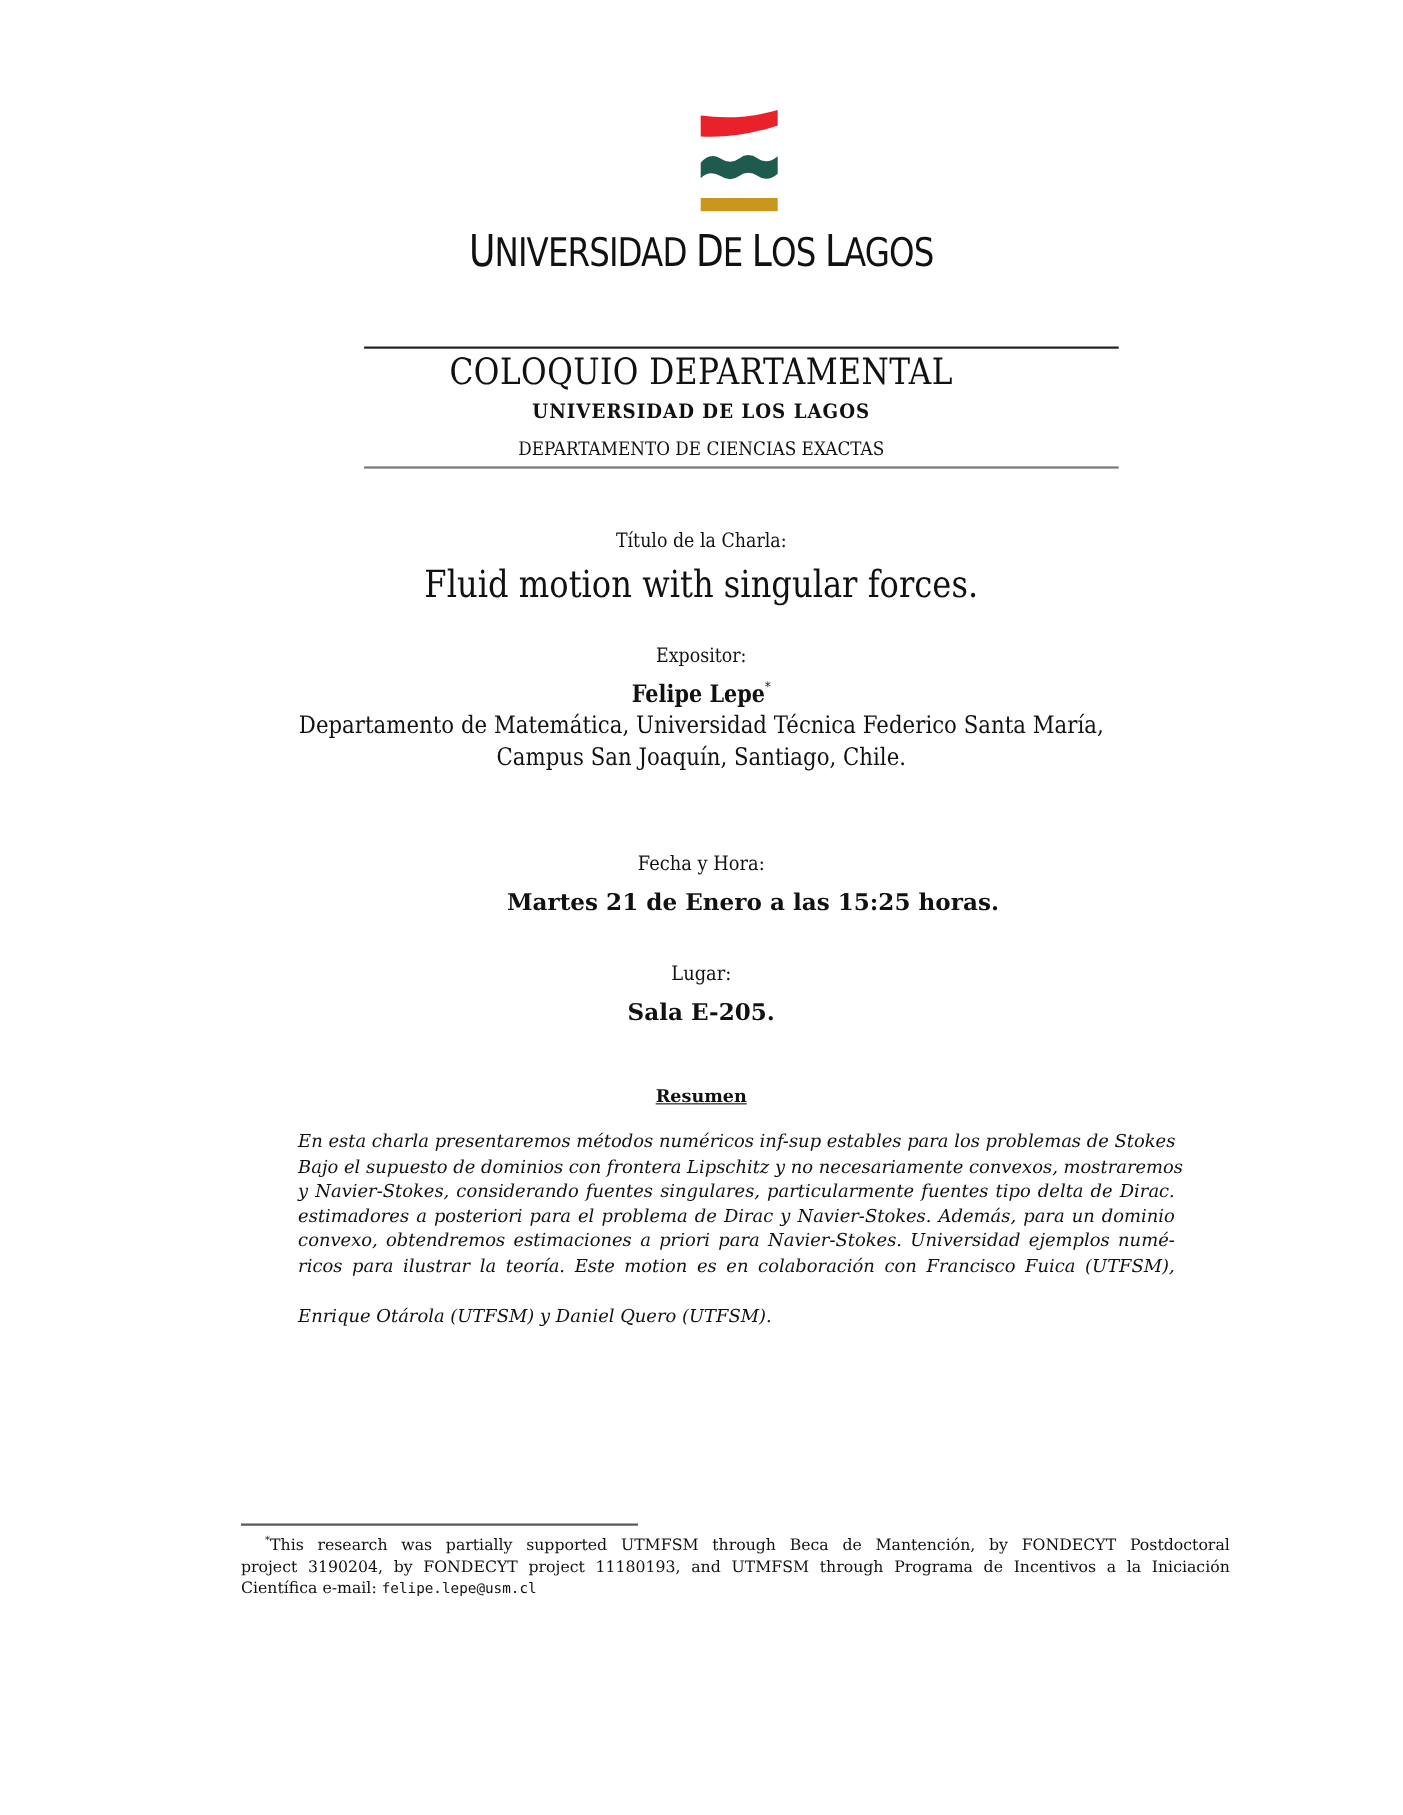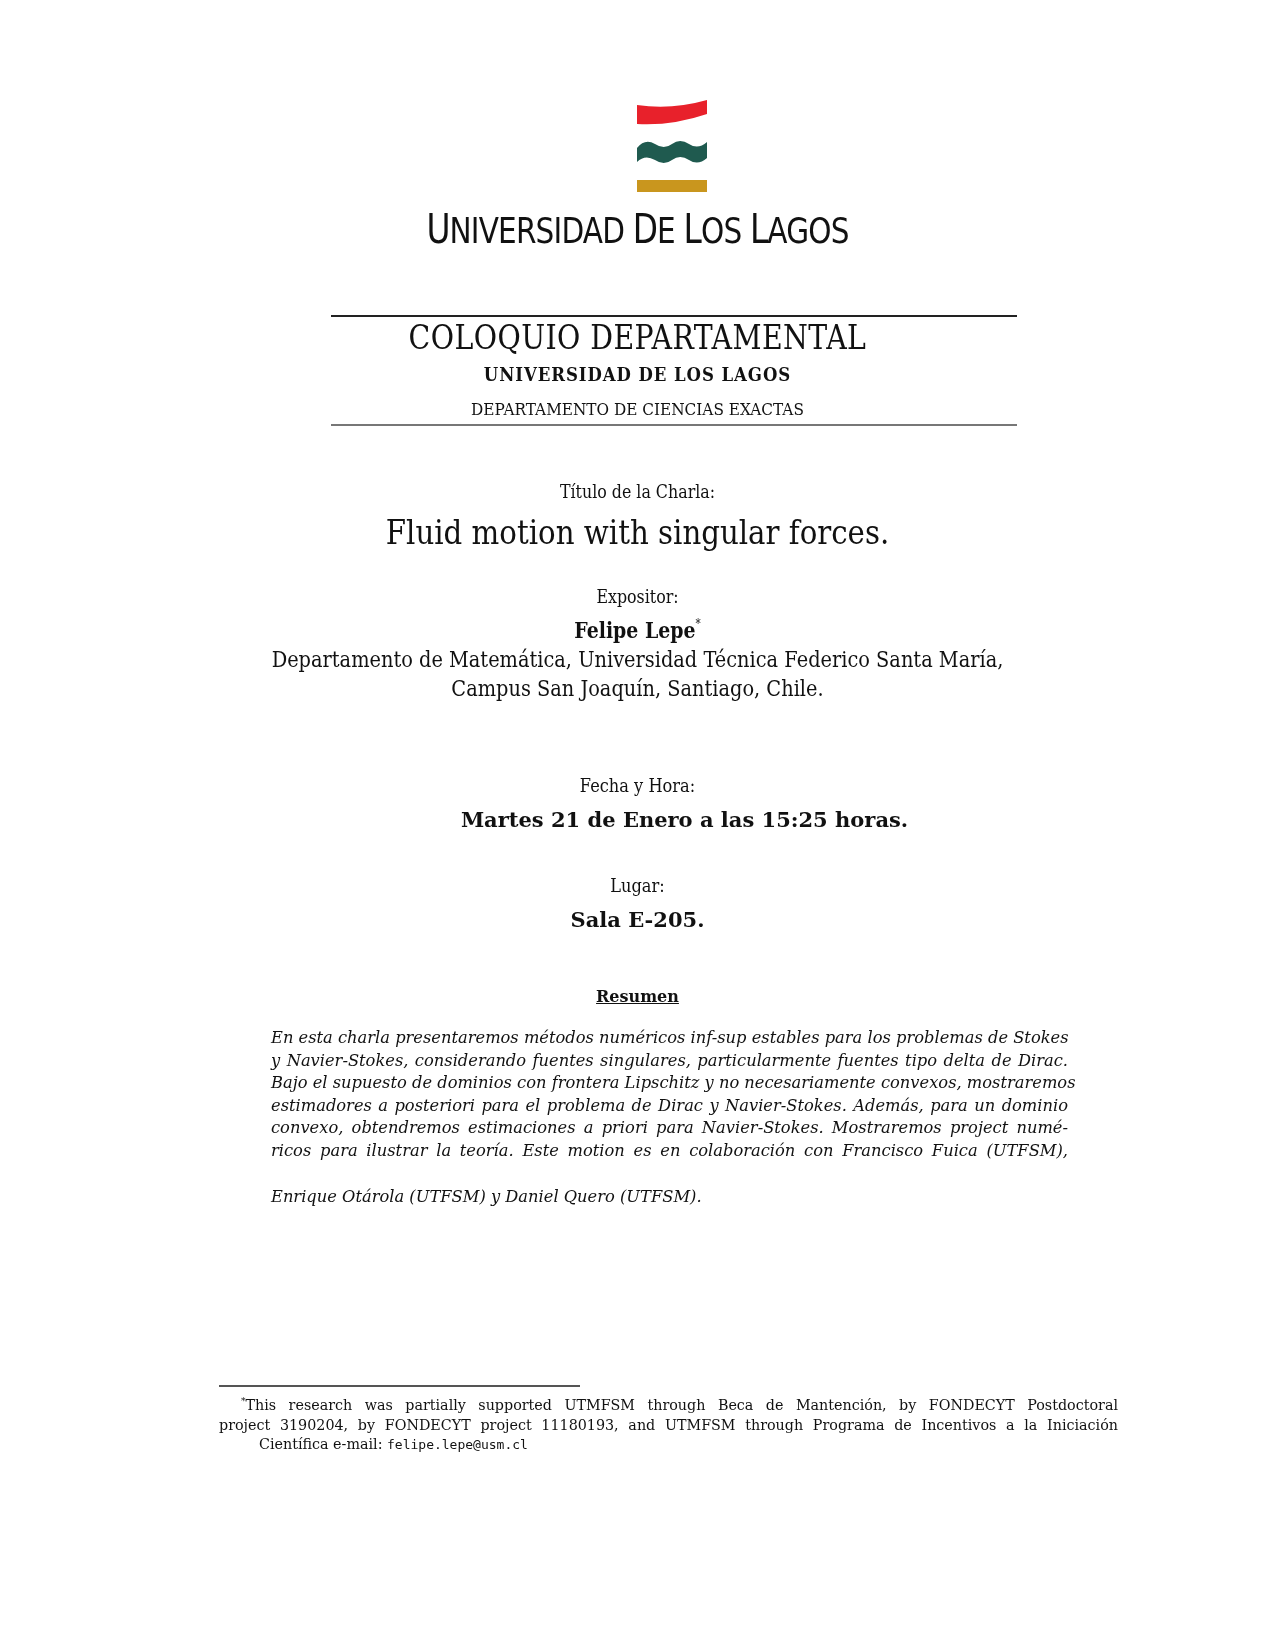--- a/index.html
+++ b/index.html
@@ -48,21 +48,21 @@
   }
   #abstract-body .ln { display: block; text-align-last: justify; white-space: nowrap; font-style: italic; }
   #abstract-body .ln.last { text-align-last: left; margin-top: 24px; }
 
   #footnote-rule { left: 219px; top: 1385px; width: 361px; height: 1.5px; background: #555; }
   #footnote {
     left: 219px; top: 1392px; width: 899px; font-size: 14.3px; line-height: 19.5px;
   }
   #footnote .ln { display: block; white-space: nowrap; text-align-last: justify; }
   #footnote .ln.first { padding-left: 22px; }
-  #footnote .ln.last { text-align-last: left; margin-left: 40px; }
+  #footnote .ln.last { text-align-last: left; }
   #footnote sup { font-size: 9px; vertical-align: 6px; }
   .mono { font-family: "DejaVu Sans Mono", "Liberation Mono", monospace; font-size: 13px; }
 </style>
 </head>
 <body>
 
 <svg id="logo-mark" class="abs" viewBox="0 0 80 96">
   <path d="M5 5 Q40 10 75 0 L75 14 Q40 26 5 24 Z" fill="#e8212b"></path>
   <path d="M5 48 Q13 38 23 44 Q32 50 40 44 Q48 38 57 44 Q66 50 75 42 L75 58 Q66 66 57 60 Q48 54 40 60 Q32 66 23 60 Q13 54 5 62 Z" fill="#1f5a4f"></path>
   <rect x="5" y="80" width="70" height="12" fill="#c9961e"></rect>
@@ -87,24 +87,24 @@
 <div id="affil-2" class="abs center">Campus San Joaquín, Santiago, Chile.</div>
 
 <div id="date-label" class="abs center label">Fecha y Hora:</div>
 <div id="date-value" class="abs center">Martes 21 de Enero a las 15:25 horas.</div>
 <div id="place-label" class="abs center label">Lugar:</div>
 <div id="place-value" class="abs center">Sala E-205.</div>
 
 <div id="abstract-heading" class="abs center">Resumen</div>
 <div id="abstract-body" class="abs">
   <span class="ln">En esta charla presentaremos métodos numéricos inf-sup estables para los problemas de Stokes</span>
+  <span class="ln">Bajo el supuesto de dominios con frontera Lipschitz y no necesariamente convexos, mostraremos</span>
   <span class="ln">y Navier-Stokes, considerando fuentes singulares, particularmente fuentes tipo delta de Dirac.</span>
-  <span class="ln">Bajo el supuesto de dominios con frontera Lipschitz y no necesariamente convexos, mostraremos</span>
   <span class="ln">estimadores a posteriori para el problema de Dirac y Navier-Stokes. Además, para un dominio</span>
-  <span class="ln">convexo, obtendremos estimaciones a priori para Navier-Stokes. Mostraremos project numé-</span>
+  <span class="ln">convexo, obtendremos estimaciones a priori para Navier-Stokes. Universidad ejemplos numé-</span>
   <span class="ln">ricos para ilustrar la teoría. Este motion es en colaboración con Francisco Fuica (UTFSM),</span>
   <span class="ln last">Enrique Otárola (UTFSM) y Daniel Quero (UTFSM).</span>
 </div>
 
 <div id="footnote-rule" class="abs"></div>
 <div id="footnote" class="abs">
   <span class="ln first"><sup>*</sup><span>This research was partially supported UTMFSM through Beca de Mantención, by FONDECYT Postdoctoral</span></span>
   <span class="ln">project 3190204, by FONDECYT project 11180193, and UTMFSM through Programa de Incentivos a la Iniciación</span>
   <span class="ln last"><span>Científica e-mail: </span><span class="mono">felipe.lepe@usm.cl</span></span>
 </div>

